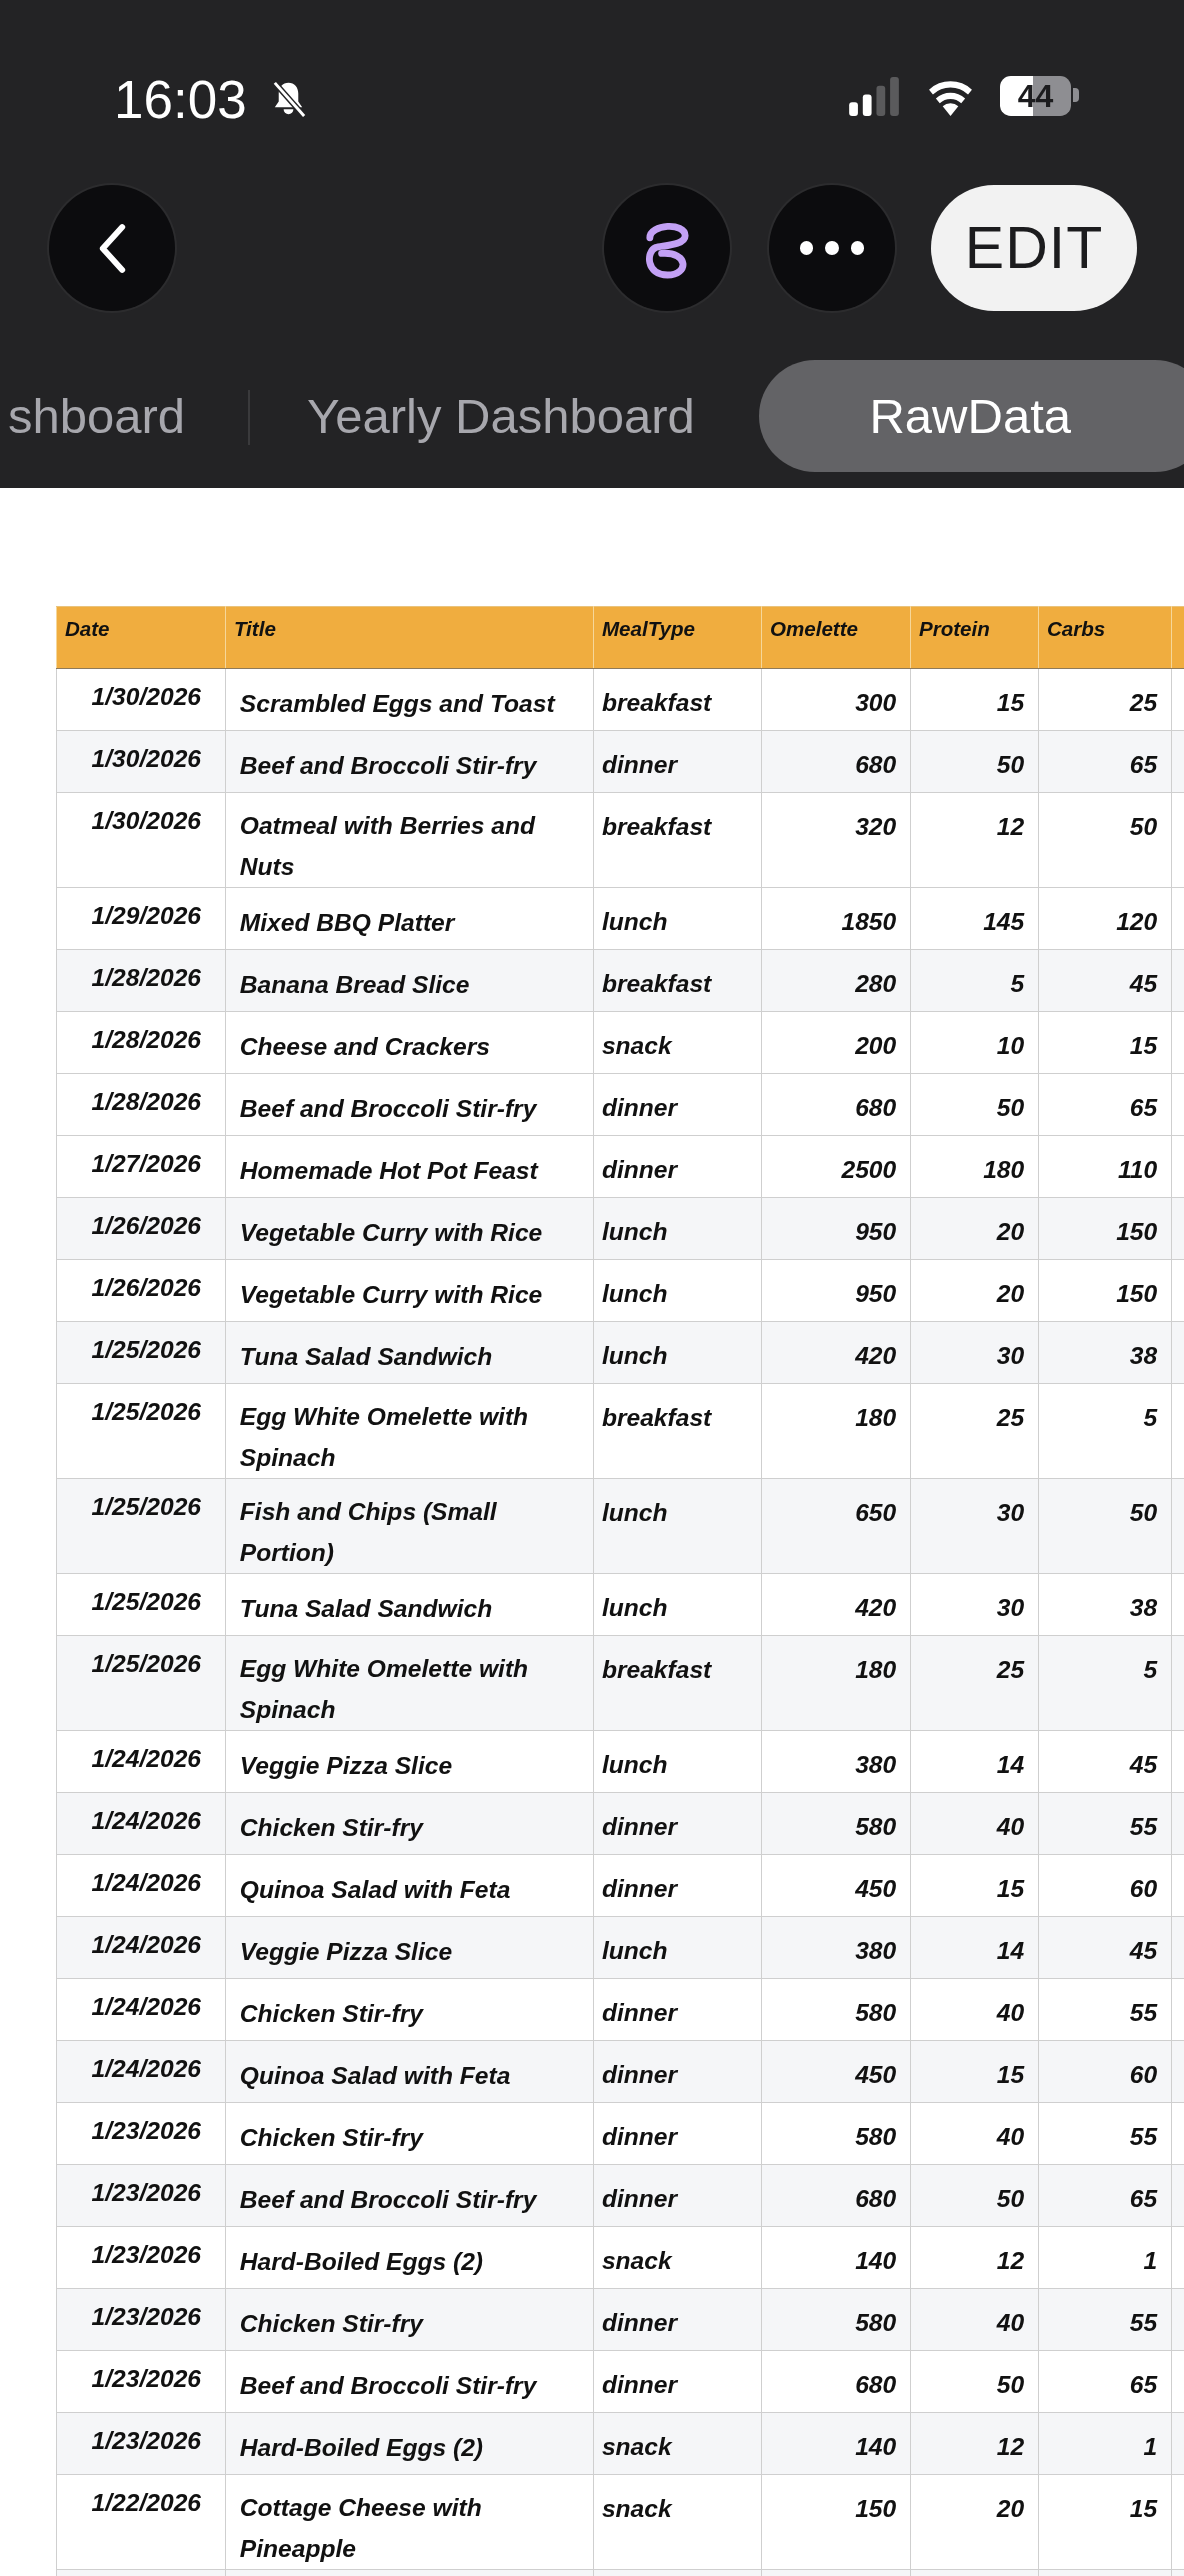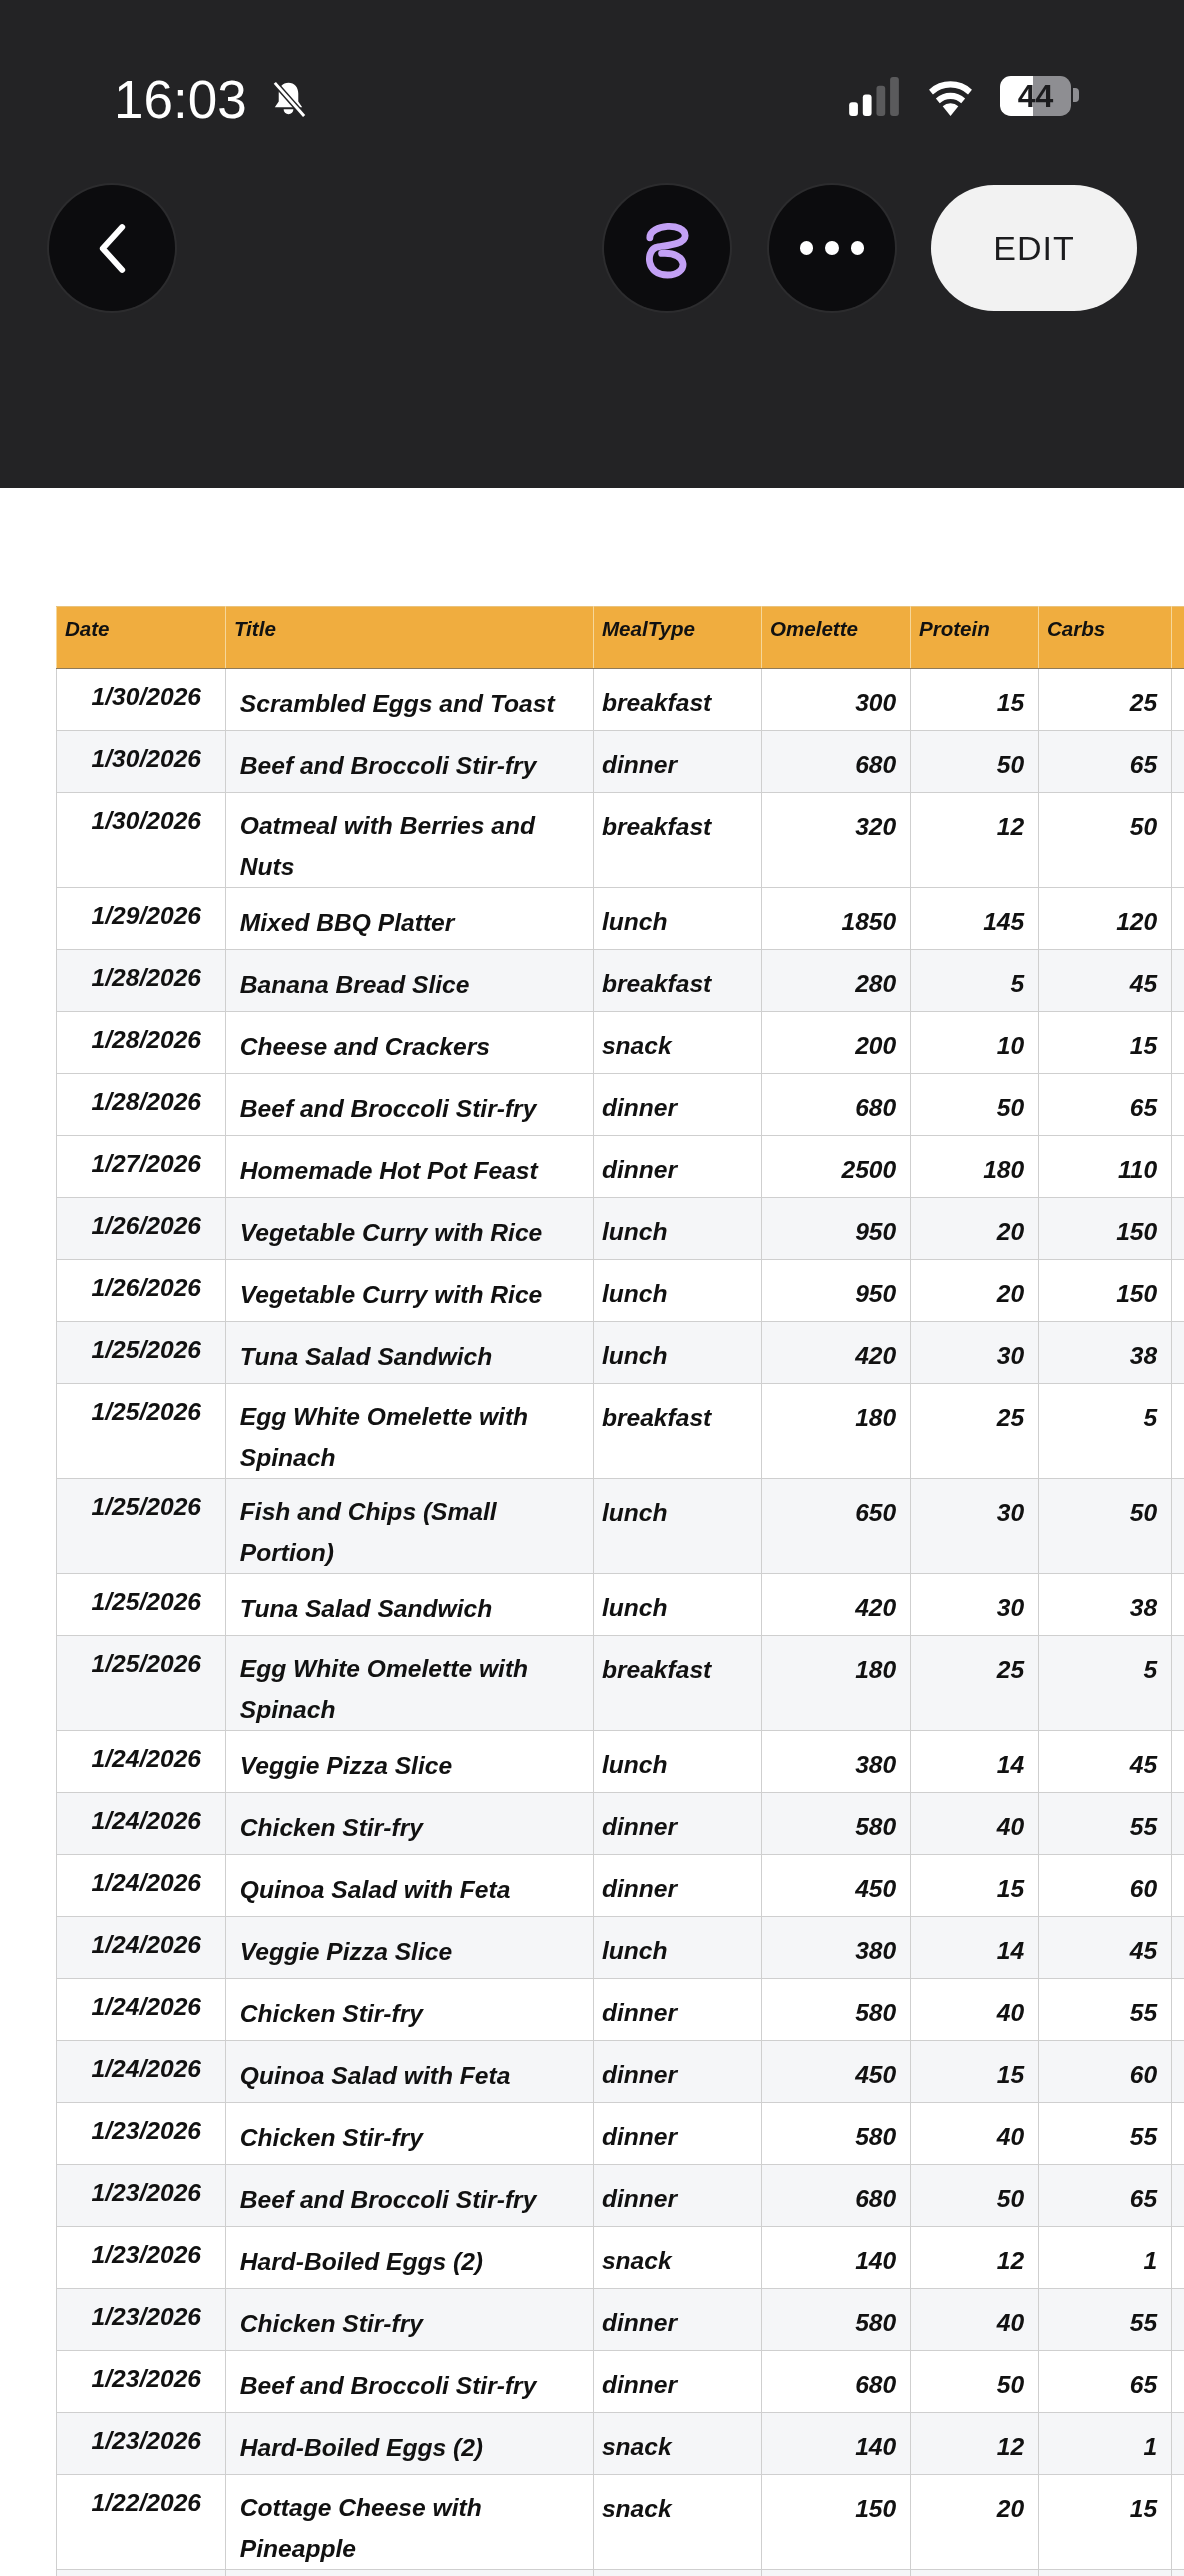--- a/index.html
+++ b/index.html
@@ -33,21 +33,21 @@
   .circle-btn {
     position:absolute; width:126px; height:126px; border-radius:50%;
     background:#0c0c0e; box-shadow:0 0 0 2px #2c2c2e;
     display:flex; align-items:center; justify-content:center;
   }
   .back-btn { left:49px; top:185px; }
   .logo-btn { left:604px; top:185px; }
   .more-btn { left:769px; top:185px; }
   .edit-btn {
     position:absolute; left:931px; top:185px; width:206px; height:126px; border-radius:63px;
-    background:#f2f2f2; color:#1c1c1e; font-size:34px; font-weight:500;
+    background:#f2f2f2; color:#1c1c1e; font-size:59px; font-weight:500;
     display:flex; align-items:center; justify-content:center; letter-spacing:1px;
   }
   .dots { display:flex; gap:11.8px; }
   .dots span { width:13.8px; height:13.8px; border-radius:50%; background:#ffffff; display:block; }
   .tabs { position:absolute; left:0; top:360px; width:1185px; height:112px; }
   .tab {
     position:absolute; top:0; height:112px; line-height:112px; font-size:49px; color:#a7a7ad;
     white-space:nowrap;
   }
   .tab-monthly { left:-65px; width:250px; text-align:right; overflow:hidden; direction:rtl; }
@@ -115,20 +115,26 @@
   </div>
   <div class="circle-btn more-btn">
     <div class="dots">
         <span></span>
         <span></span>
         <span></span>
       </div>
   </div>
   <div class="edit-btn">EDIT</div>
 
+  <div class="tabs">
+    <div class="tab tab-monthly">shboard</div>
+    <div class="tab-divider"></div>
+    <div class="tab tab-yearly">Yearly Dashboard</div>
+    <div class="tab tab-raw">RawData</div>
+  </div>
 </div>
 
 <div class="table-wrap">
   <table>
     <colgroup>
       <col style="width:169px">
         <col style="width:368px">
         <col style="width:168px">
         <col style="width:149px">
         <col style="width:128px">

